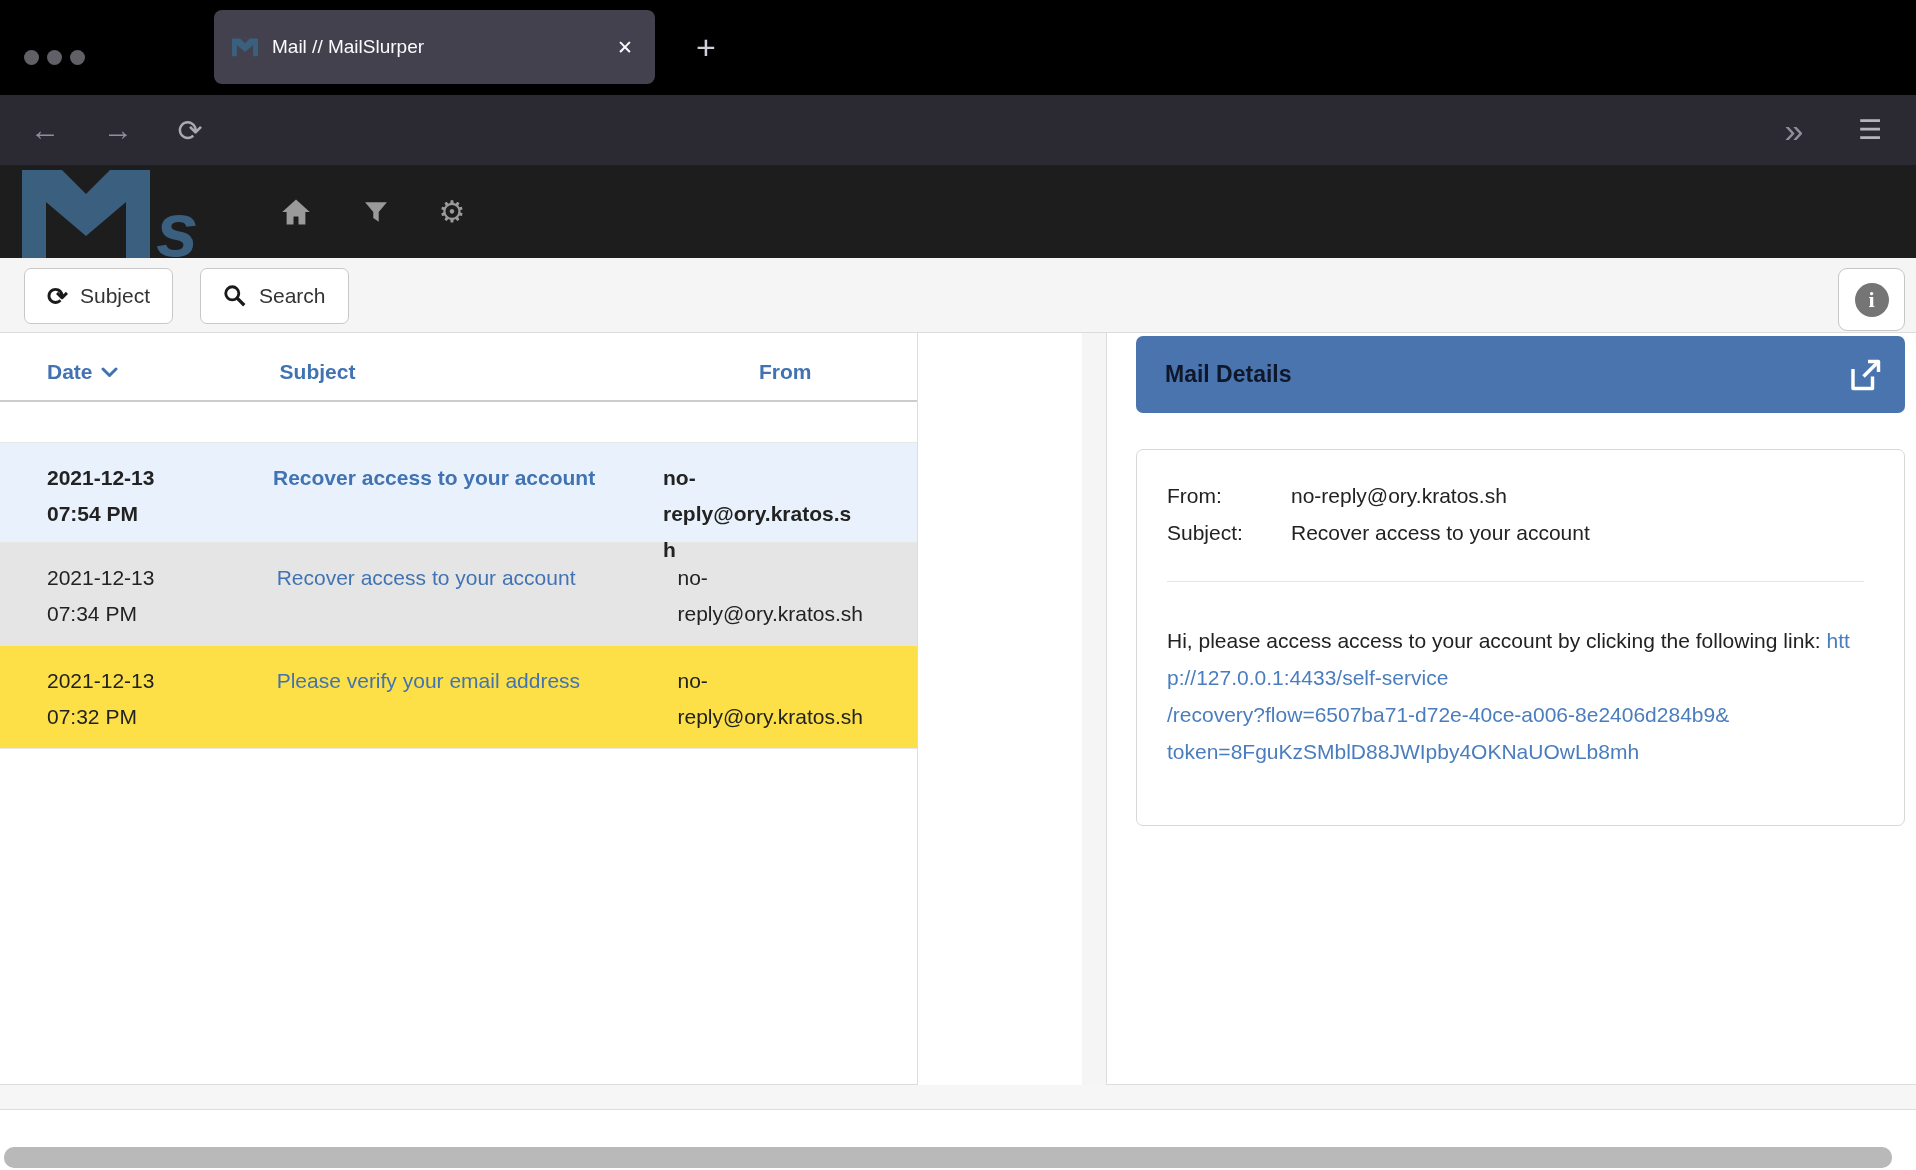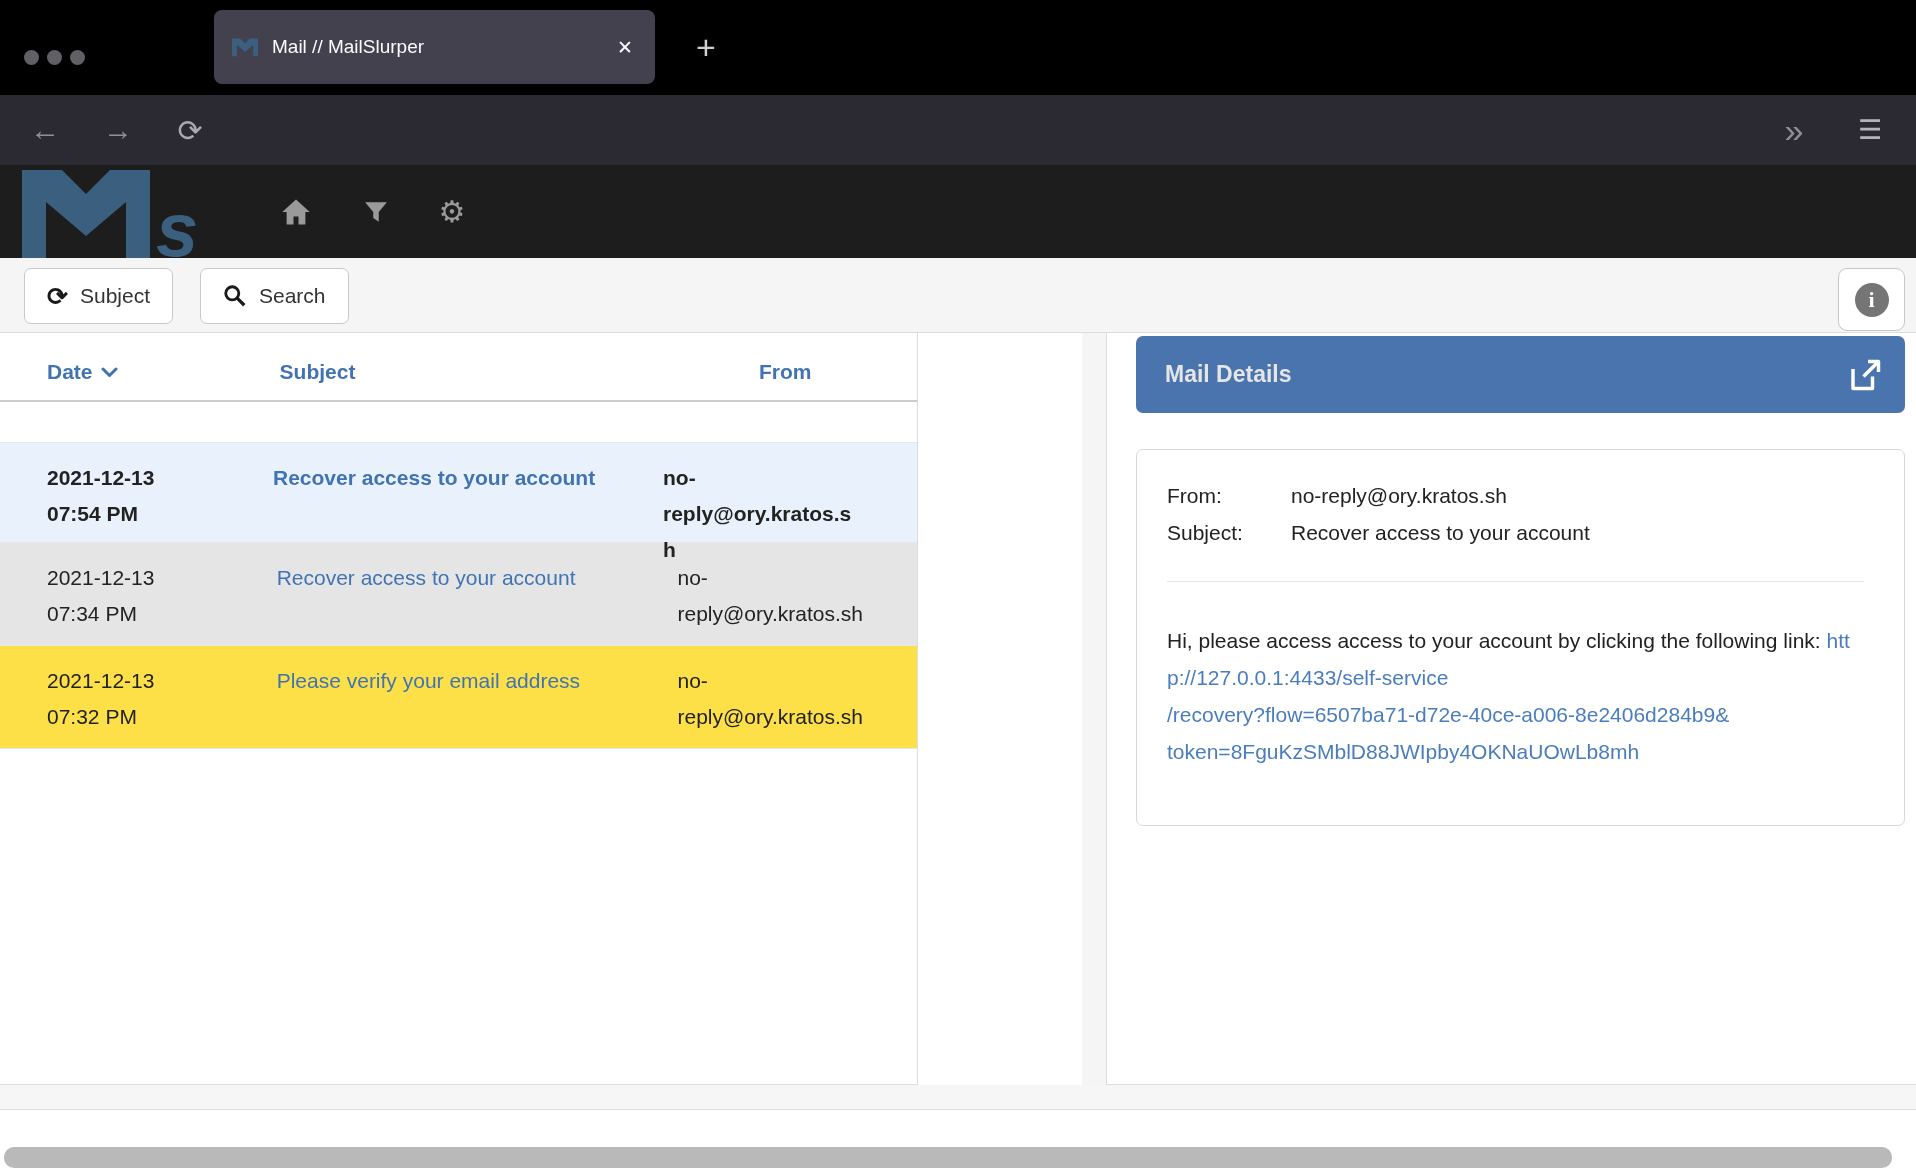--- a/index.html
+++ b/index.html
@@ -77,21 +77,21 @@
   .mt-row { display:flex; border-bottom:1px solid #e7e7e7; padding-top:17px;
     font-size:21px; line-height:36px; }
   .mt-row .cell { overflow-wrap:break-word; }
   .row-sel { background:#e9f2fc; height:100px; font-weight:bold; }
   .row-plain { background:#e5e5e5; height:103px; }
   .row-shade { background:#fde047; height:103px; }
   .subj-link { color:#4173b3; text-decoration:none; }
   
   .det-header { margin:3px 0 0 29px; width:769px; height:77px; background:#4a74ad; border-radius:7px;
     display:flex; align-items:center; }
-  .det-title { padding-left:29px; font-size:23px; font-weight:bold; color:#e5e5e5; flex:1; }
+  .det-title { padding-left:29px; font-size:23px; font-weight:bold; color:#0f172a; flex:1; }
   .det-ext { padding-right:22px; display:flex; align-items:center; }
   .det-card { margin:36px 0 0 29px; width:769px; height:377px; background:#ffffff;
     border:1px solid #d8d8d8; border-radius:7px; padding:27px 40px 0 30px; }
   .det-row { display:flex; font-size:21px; line-height:37px; }
   .det-label { width:124px; flex:0 0 auto; }
   .det-hr { border:none; border-top:1px solid #e5e5e5; margin-top:30px; }
   .det-body { margin-top:40px; font-size:21px; line-height:37px; overflow-wrap:break-word; }
   .body-link { color:#4a7dbe; text-decoration:none; word-break:break-all; }
   .lnk-block { display:block; }
   svg { display:block; }

